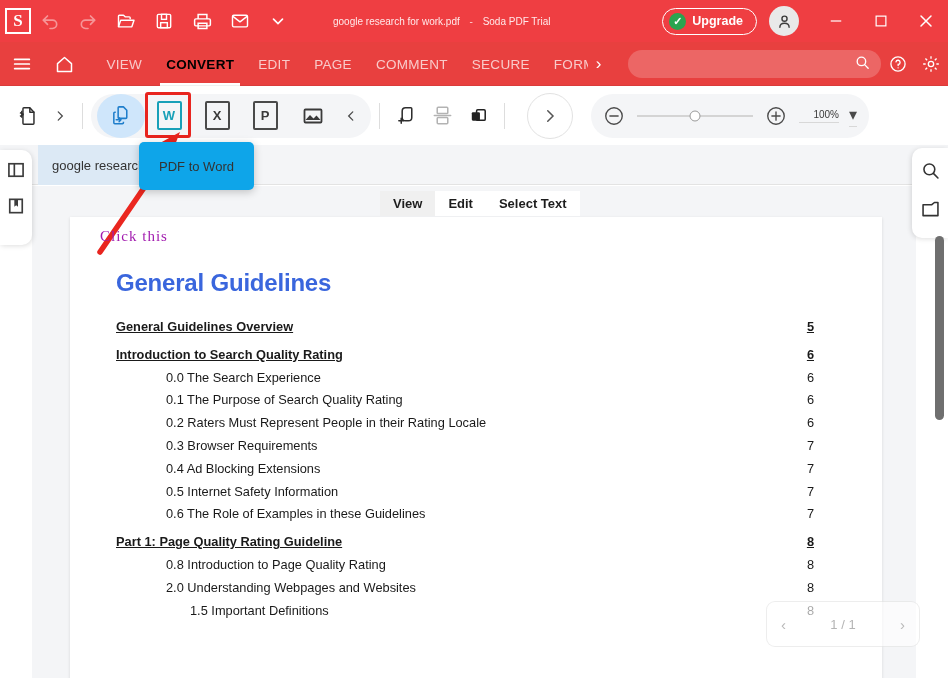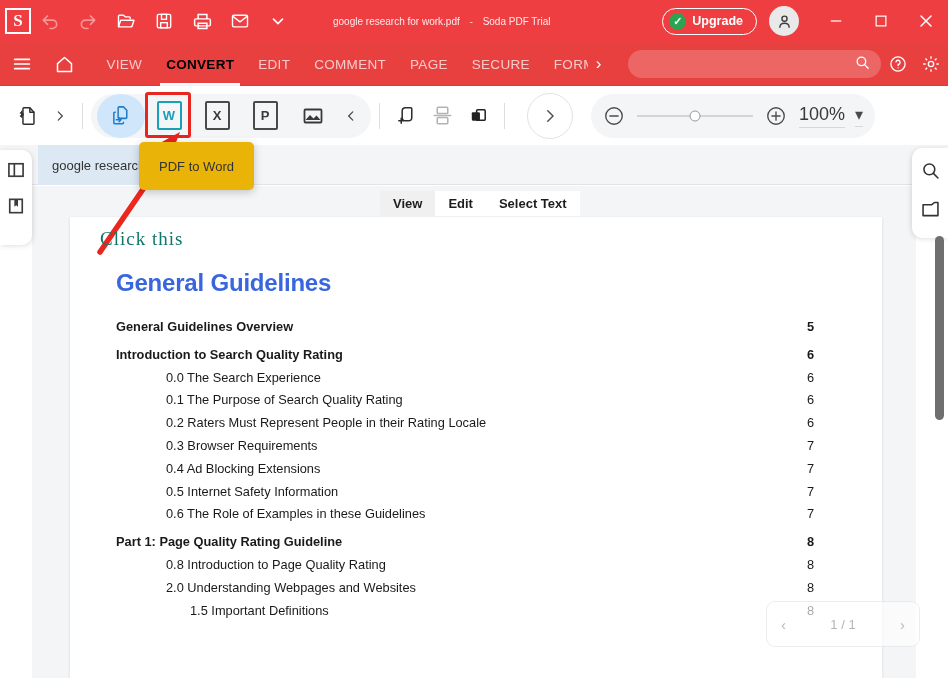--- a/index.html
+++ b/index.html
@@ -165,21 +165,21 @@
     width: 116px; height: 2px; background: #d4d4d4;
     margin: 0 12px; position: relative; cursor: pointer;
   }
   .zoom-thumb {
     position: absolute; left: 50%; top: 50%;
     transform: translate(-50%, -50%);
     width: 11px; height: 11px; border-radius: 50%;
     background: #ffffff; border: 1.5px solid #9a9a9a;
   }
   .zoom-level {
-    margin-left: 12px; font-size: 18px; color: #3a3a3a;
+    margin-left: 12px; font-size: 10px; color: #3a3a3a;
     border-bottom: 1px solid #d8d8d8; padding-bottom: 2px;
     min-width: 40px; text-align: right;
   }
   .zoom-caret {
     margin-left: 10px; color: #4a4a4a; cursor: pointer;
     border-bottom: 1px solid #d8d8d8; padding-bottom: 2px;
   }
 
   
   .tabstrip {
@@ -209,34 +209,34 @@
     position: absolute; right: 0; top: 148px; width: 36px; height: 90px;
     background: #ffffff; border-radius: 10px 0 0 10px;
     box-shadow: -1px 1px 5px rgba(0,0,0,0.13);
     display: flex; flex-direction: column; align-items: center;
     padding-top: 12px; gap: 18px; z-index: 6;
   }
 
   
   .tooltip {
     position: absolute; left: 139px; top: 142px;
-    width: 115px; height: 48px; background: #eab308;
+    width: 115px; height: 48px; background: #0ea5e9;
     border-radius: 5px; box-shadow: 0 2px 9px rgba(0,0,0,0.22);
     display: flex; align-items: center; justify-content: center;
     font-size: 13px; color: #333333; z-index: 9;
   }
 
   
   .arrow-svg {
     position: absolute; left: 70px; top: 130px;
     width: 140px; height: 130px; z-index: 8; pointer-events: none;
   }
   .click-label {
     position: absolute; left: 100px; top: 228px;
-    color: #0f766e; font-size: 19px; z-index: 8;
+    color: #a21caf; font-size: 15px; z-index: 8;
     font-family: "Liberation Serif", serif; letter-spacing: 1px;
   }
 
   
   .viewer {
     position: absolute; left: 32px; top: 186px;
     width: 884px; height: 492px; background: #f4f5f7;
     overflow: hidden;
   }
   .mode-bar {
@@ -263,21 +263,21 @@
   .pg-date {
     text-align: right; font-size: 12.5px; font-weight: bold;
     color: #111111; margin-top: 14px; padding-right: 62px;
   }
   .toc { margin-top: 24px; }
   .toc-row {
     display: flex; align-items: baseline;
     font-size: 12.8px; color: #1a1a1a; line-height: 1;
     padding: 5px 0;
   }
-  .toc-row.head { font-weight: bold; padding-top: 10px; }
+  .toc-row.head { font-weight: bold; padding-top: 10px; text-decoration: underline; }
   .toc-row.head.first { padding-top: 0; }
   .toc-label { flex: 1; }
   .toc-pg { width: 42px; text-align: right; padding-right: 22px; }
   .toc-row.ind1 .toc-label { padding-left: 50px; }
   .toc-row.ind2 .toc-label { padding-left: 74px; }
 
   
   .pagenav {
     position: absolute; left: 766px; top: 601px;
     width: 154px; height: 46px;
@@ -396,22 +396,22 @@
     <div class="mb-icon">
       <svg width="21" height="21" viewBox="0 0 24 24" fill="none" stroke="currentColor" stroke-width="1.7" stroke-linejoin="round">
           <path d="M4 11 L12 4 L20 11 V20 H4 Z"></path>
         </svg>
     </div>
 
     <div class="menu-tabs">
       <div class="menu-tab">VIEW</div>
       <div class="menu-tab active">CONVERT</div>
       <div class="menu-tab">EDIT</div>
+      <div class="menu-tab">PAGE</div>
       <div class="menu-tab">COMMENT</div>
-      <div class="menu-tab">PAGE</div>
       <div class="menu-tab">SECURE</div>
       <div class="menu-tab clipped">FORM</div>
       <div class="menu-more">›</div>
     </div>
 
     <div class="searchbox">
       <input type="text" placeholder="" style="">
       <span>
         <svg width="17" height="17" viewBox="0 0 24 24" fill="none" stroke="#ffffff" stroke-width="1.9" stroke-linecap="round">
             <circle cx="10.5" cy="10.5" r="6"></circle>

